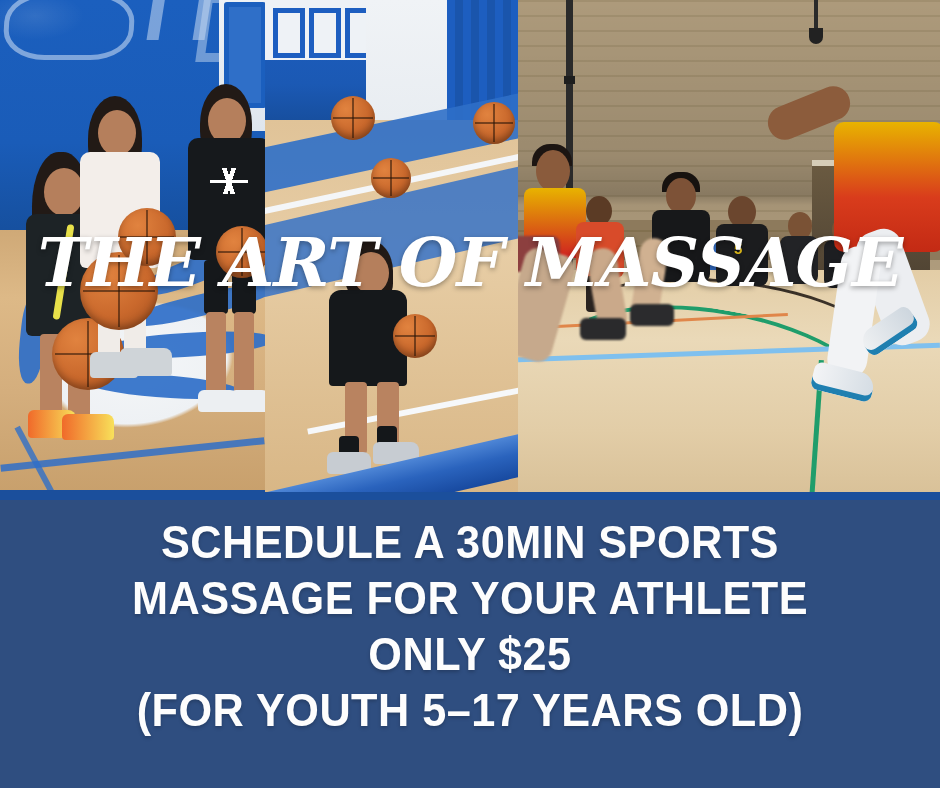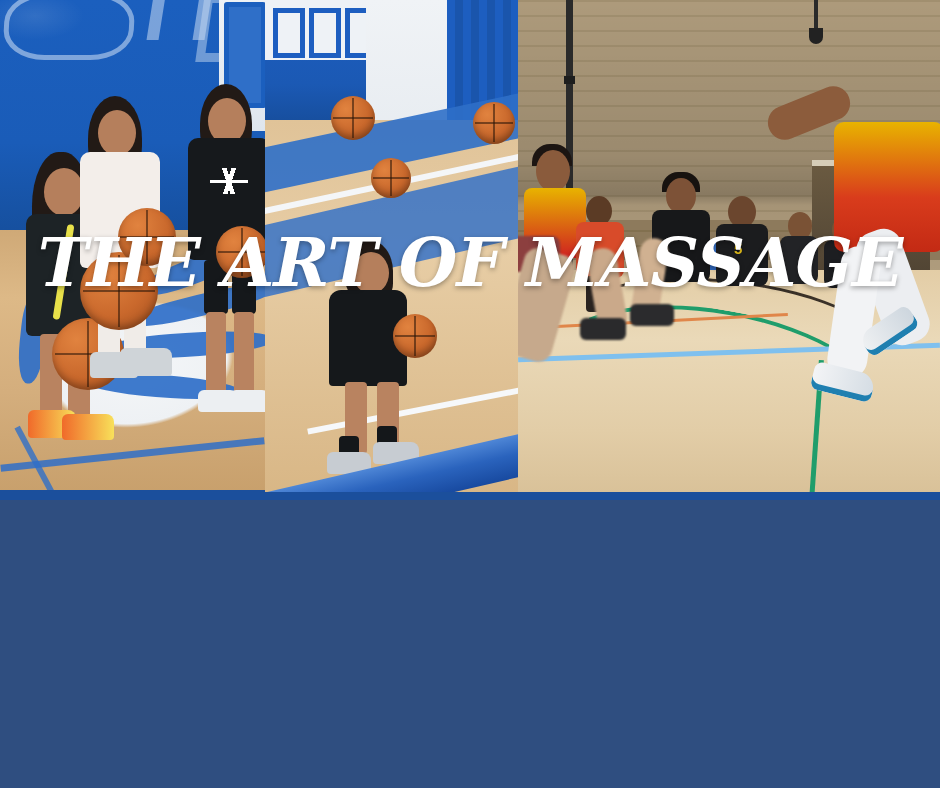--- a/index.html
+++ b/index.html
@@ -466,14 +466,22 @@
         <div class="leg1"></div>
         <div class="shoe2"></div>
         <div class="shoe1"></div>
       </div>
       <div class="rp-base"></div>
     </div>
   </div>
 
   <div class="headline">THE ART OF MASSAGE</div>
 
+  <div class="band">
+    <div class="band-inner">
+      <div class="band-line">SCHEDULE A 30MIN SPORTS</div>
+      <div class="band-line">MASSAGE FOR YOUR ATHLETE</div>
+      <div class="band-line">ONLY $25</div>
+      <div class="band-line">(FOR YOUTH 5–17 YEARS OLD)</div>
+    </div>
+  </div>
 
 </div>
 
 </body></html>

